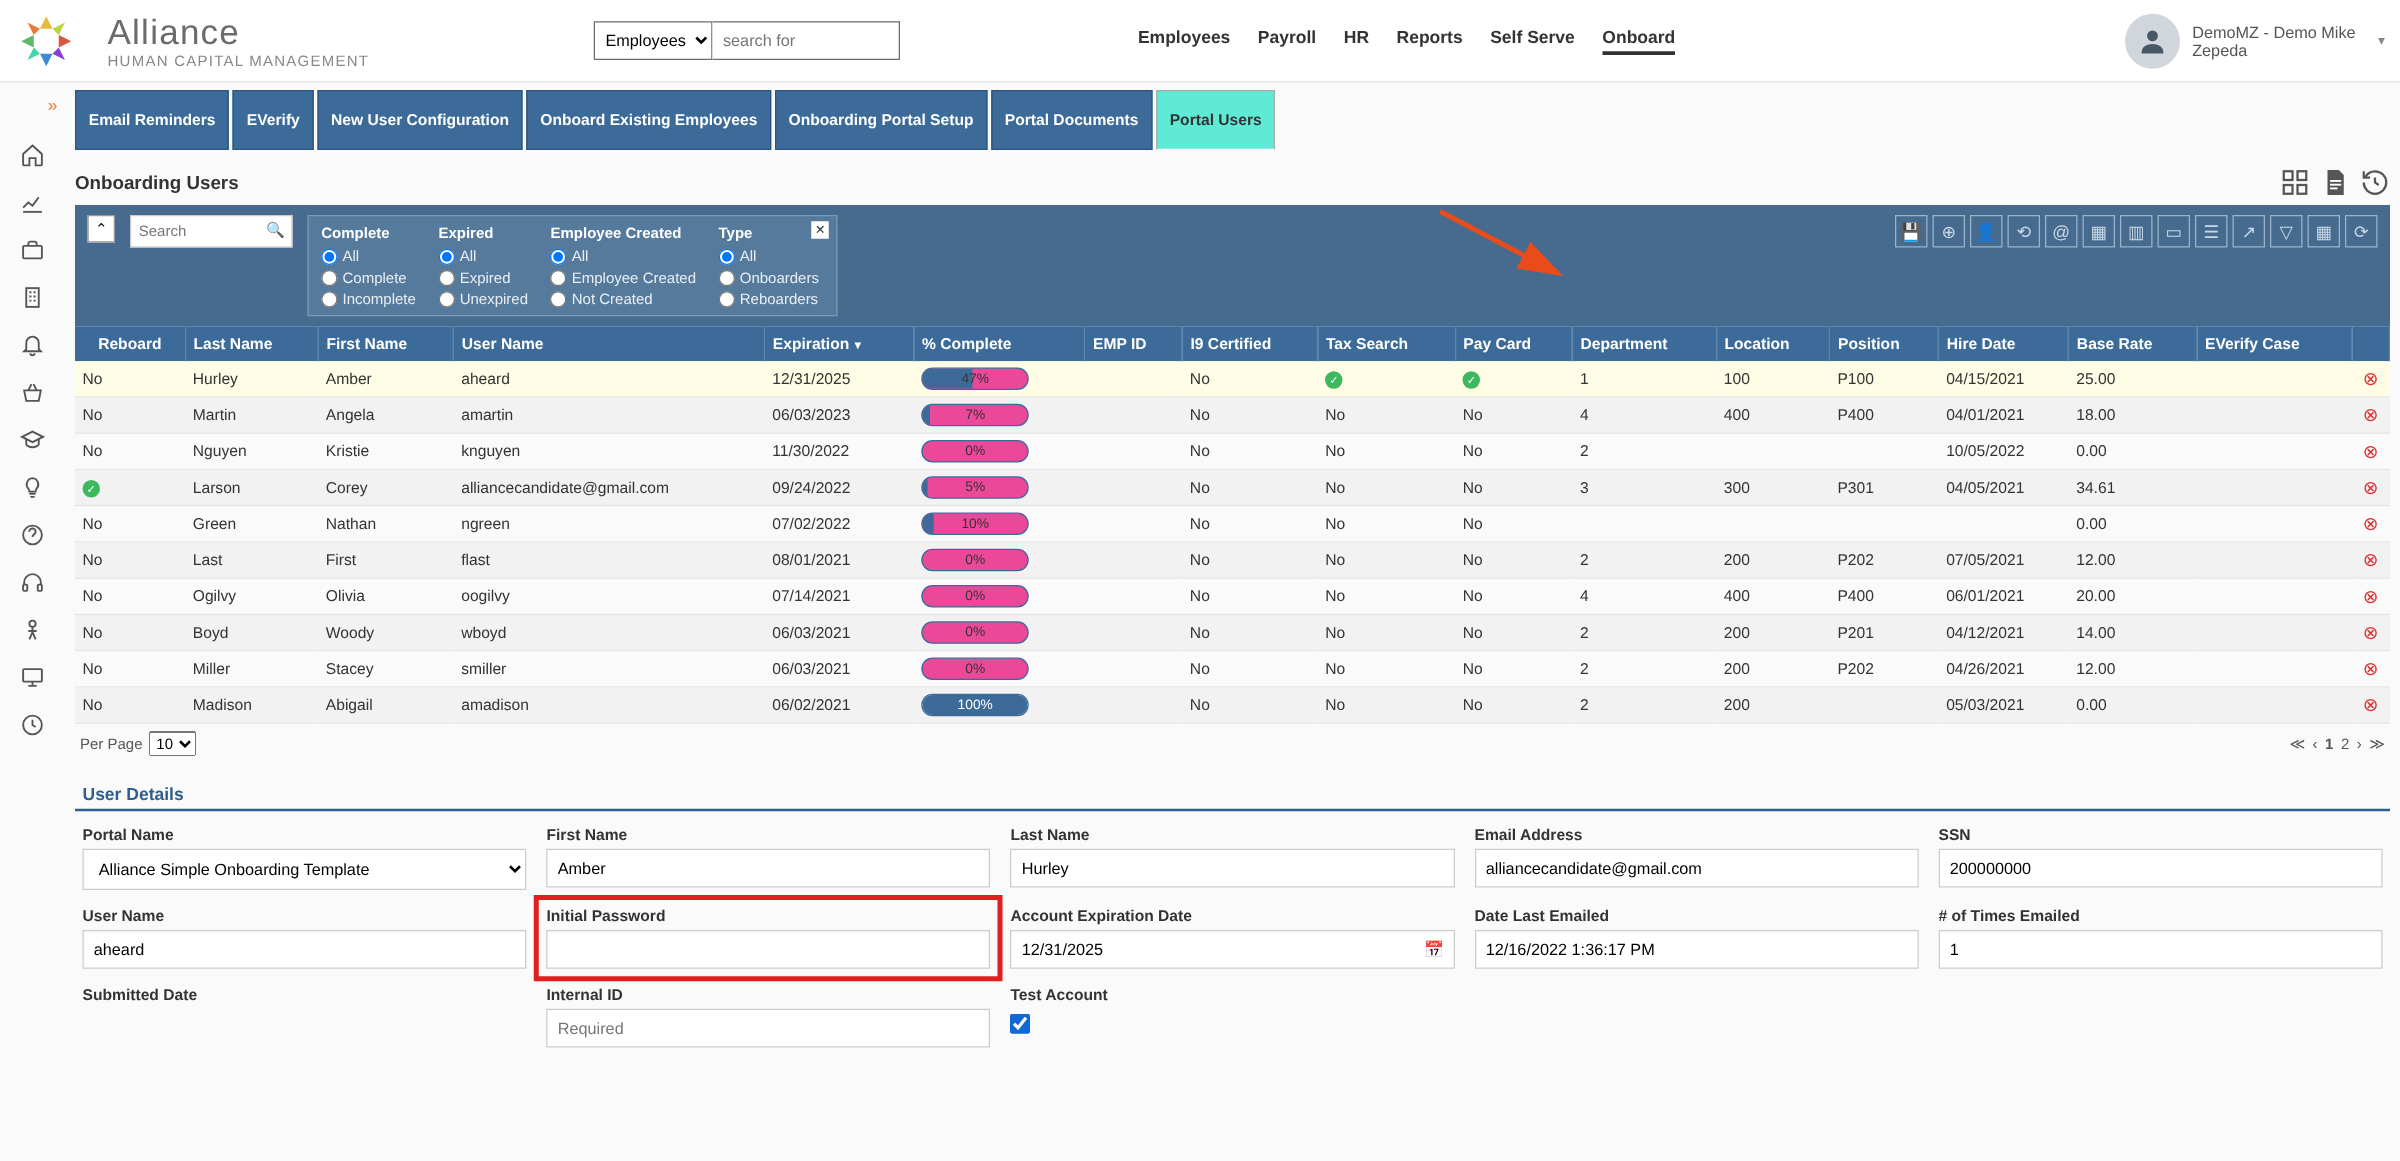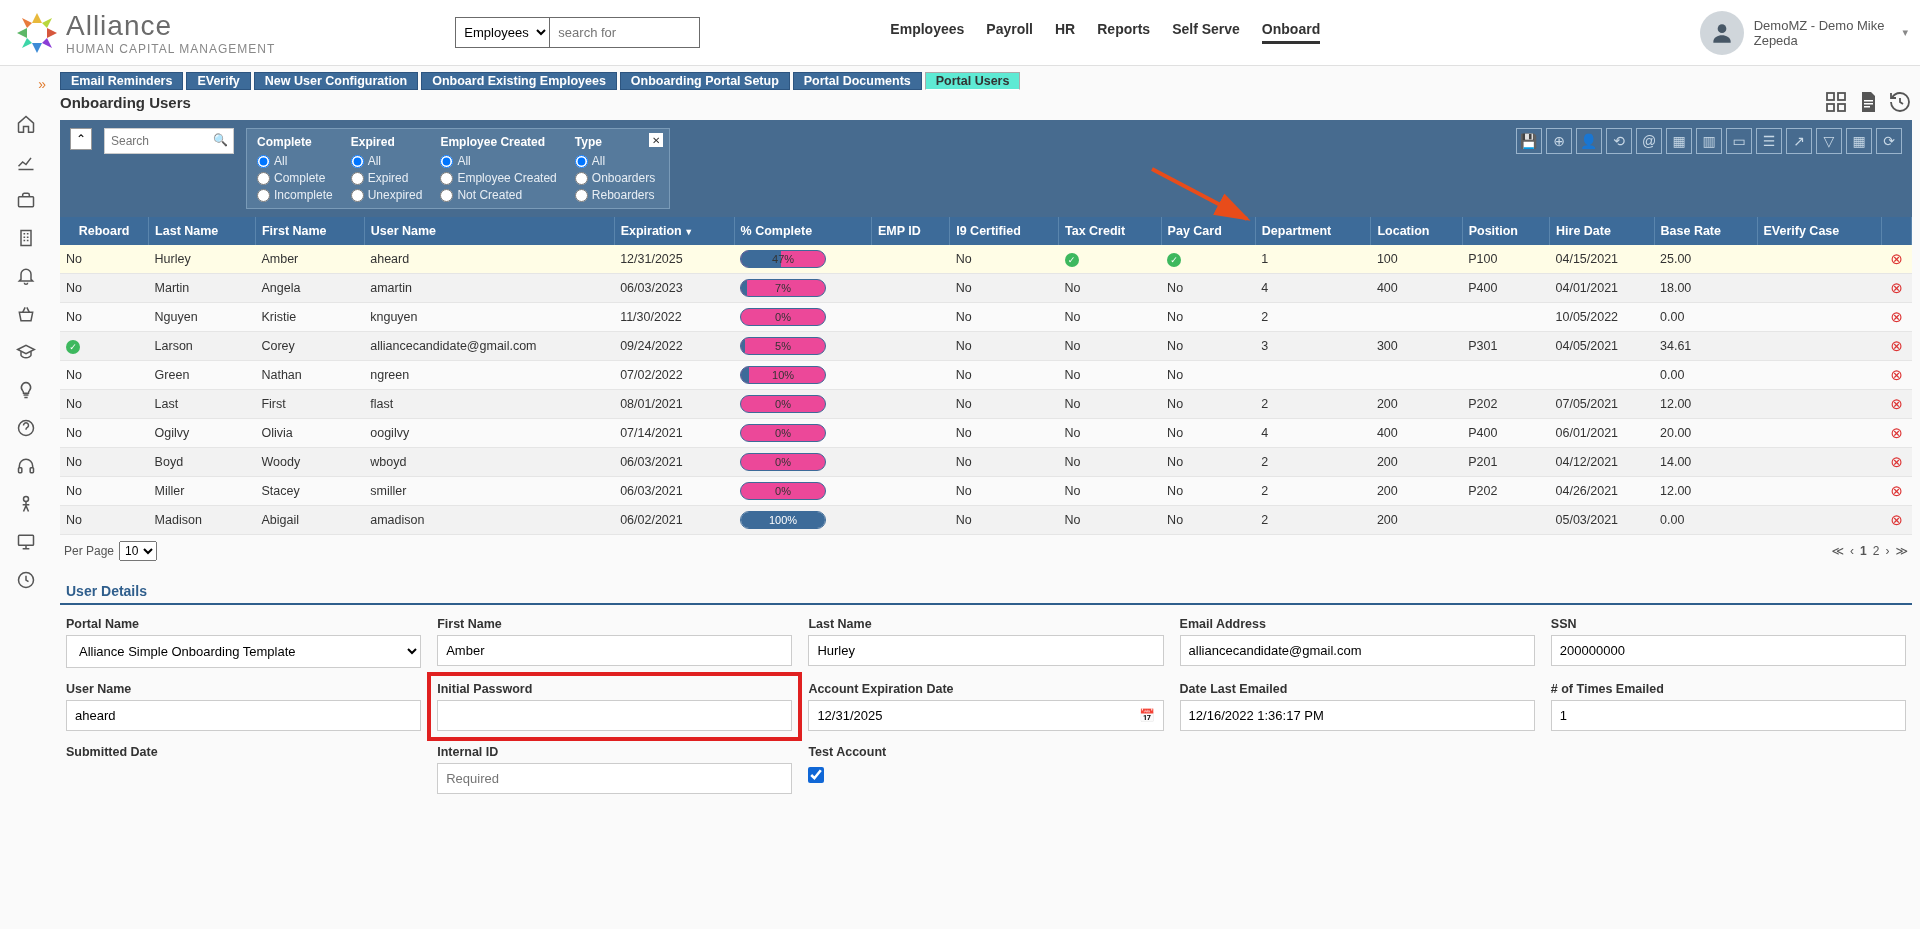--- a/index.html
+++ b/index.html
@@ -1,41 +1,41 @@
 <!DOCTYPE html>
 <html><head>
 <meta charset="utf-8">
 <style>
 *{box-sizing:border-box;margin:0;padding:0;font-family:Arial,Helvetica,sans-serif}
 body{background:#fafafa;overflow:hidden}
 .top-bar{height:66px;background:#fff;border-bottom:1px solid #e0e0e0;display:flex;align-items:center;padding:0 12px}
-.logo-area{display:flex;align-items:center;gap:4px}
+.logo-area{display:flex;align-items:center;gap:24px}
 .logo-svg{width:50px;height:50px}
 .logo-text{display:flex;flex-direction:column}
 .logo-title{font-size:28px;color:#6b6b6b;font-weight:400;letter-spacing:1px}
 .logo-sub{font-size:12px;color:#888;letter-spacing:1px}
 .search-group{display:flex;margin-left:180px}
 .search-sel{border:1px solid #6b6b6b;padding:6px 4px;font-size:13px;background:#fff}
 .search-inp{border:1px solid #6b6b6b;border-left:none;padding:6px 8px;width:150px;font-size:13px}
 .top-nav{margin-left:190px;display:flex;gap:22px;font-size:14px}
 .top-nav-item{color:#333;font-weight:600;cursor:pointer;padding-bottom:4px}
 .top-nav-item.active{border-bottom:3px solid #333}
 .user-box{margin-left:auto;display:flex;align-items:center;gap:10px;font-size:13px;color:#555}
 .avatar{width:44px;height:44px;border-radius:50%;background:#d0d6db;display:flex;align-items:center;justify-content:center}
 .avatar svg{width:26px;height:26px;fill:#475766}
 .chev{font-size:11px;color:#888;margin-left:8px}
 .pg{display:flex}
 .side{width:52px;background:#fafafa;padding-top:10px;display:flex;flex-direction:column;align-items:center;gap:18px}
 .side-icon{width:20px;height:20px;color:#555;cursor:pointer}
 .expand-chev{color:#e07b2e;font-size:14px;align-self:flex-end;margin-right:6px;margin-bottom:4px}
 .main{flex:1;padding:0 8px 8px 8px}
 .tabs{display:flex;gap:3px;margin-top:6px}
-.tab{background:#3d6b99;color:#fff;font-size:12.5px;font-weight:600;padding:1px 10px;cursor:pointer;border:1px solid #2d5580}
+.tab{background:#3d6b99;color:#fff;font-size:12.5px;font-weight:600;padding:16px 10px;cursor:pointer;border:1px solid #2d5580}
 .tab.active{background:#5eead4;color:#333;border:1px solid #aaa;border-bottom:1px solid #fff}
-.page-head{display:flex;align-items:center;}
+.page-head{display:flex;align-items:center;margin-top:14px}
 .page-title{font-size:15px;font-weight:700;color:#333}
 .head-icons{margin-left:auto;display:flex;gap:8px}
 .head-ico{width:24px;height:24px;color:#555;cursor:pointer}
 .filter-bar{background:#476b8f;margin-top:6px;padding:8px 10px;display:flex;align-items:flex-start;gap:12px;position:relative}
 .collapse-btn{width:22px;height:22px;background:#fff;border:1px solid #999;display:flex;align-items:center;justify-content:center;font-size:12px;cursor:pointer}
 .filter-search{position:relative}
 .filter-search input{width:130px;padding:5px 22px 5px 6px;font-size:12px;border:1px solid #ccc}
 .filter-search .mag{position:absolute;right:6px;top:5px;color:#888;font-size:12px}
 .filter-panel{background:#567a9c;border:1px solid #7a9bb8;padding:6px 14px 6px 10px;display:flex;gap:18px;position:relative}
 .filter-col{display:flex;flex-direction:column;gap:3px;font-size:12px;color:#fff}
@@ -312,21 +312,21 @@
       <thead>
           <tr id="thead-row">
             <th style="text-align: center;">Reboard</th>
             <th>Last Name</th>
             <th>First Name</th>
             <th>User Name</th>
             <th class="sorted">Expiration</th>
             <th>% Complete</th>
             <th>EMP ID</th>
             <th>I9 Certified</th>
-            <th>Tax Credit</th>
+            <th>Tax Search</th>
             <th>Pay Card</th>
             <th>Department</th>
             <th>Location</th>
             <th>Position</th>
             <th>Hire Date</th>
             <th>Base Rate</th>
             <th>EVerify Case</th>
             <th style="width: 30px;"></th>
           </tr>
         </thead>

